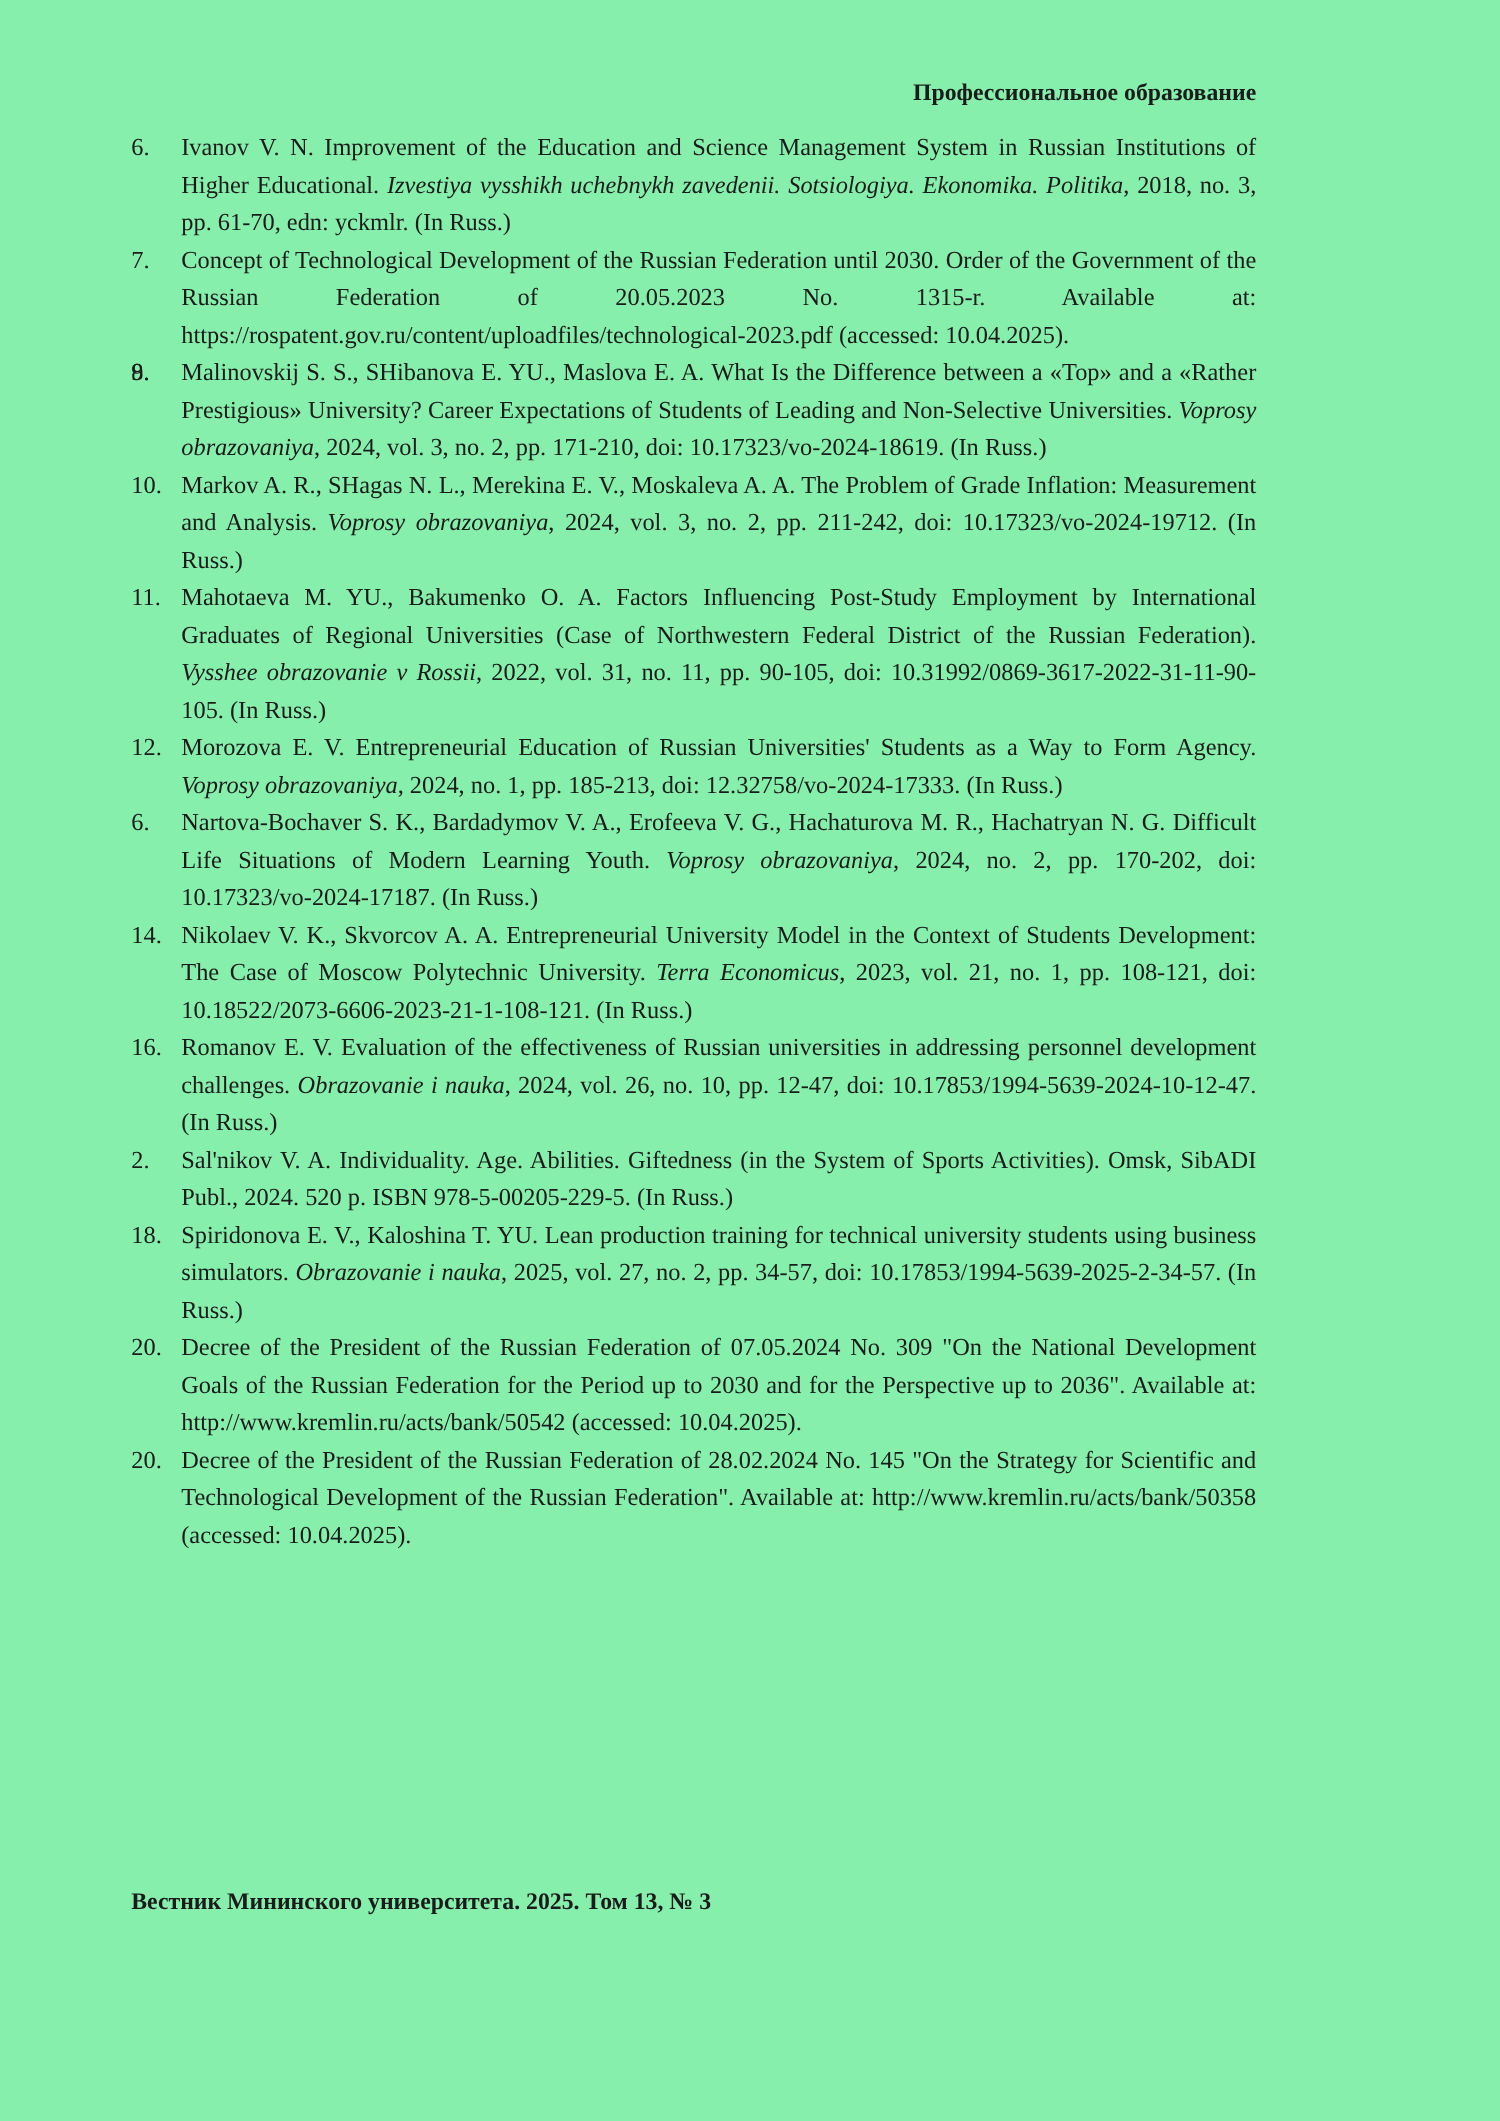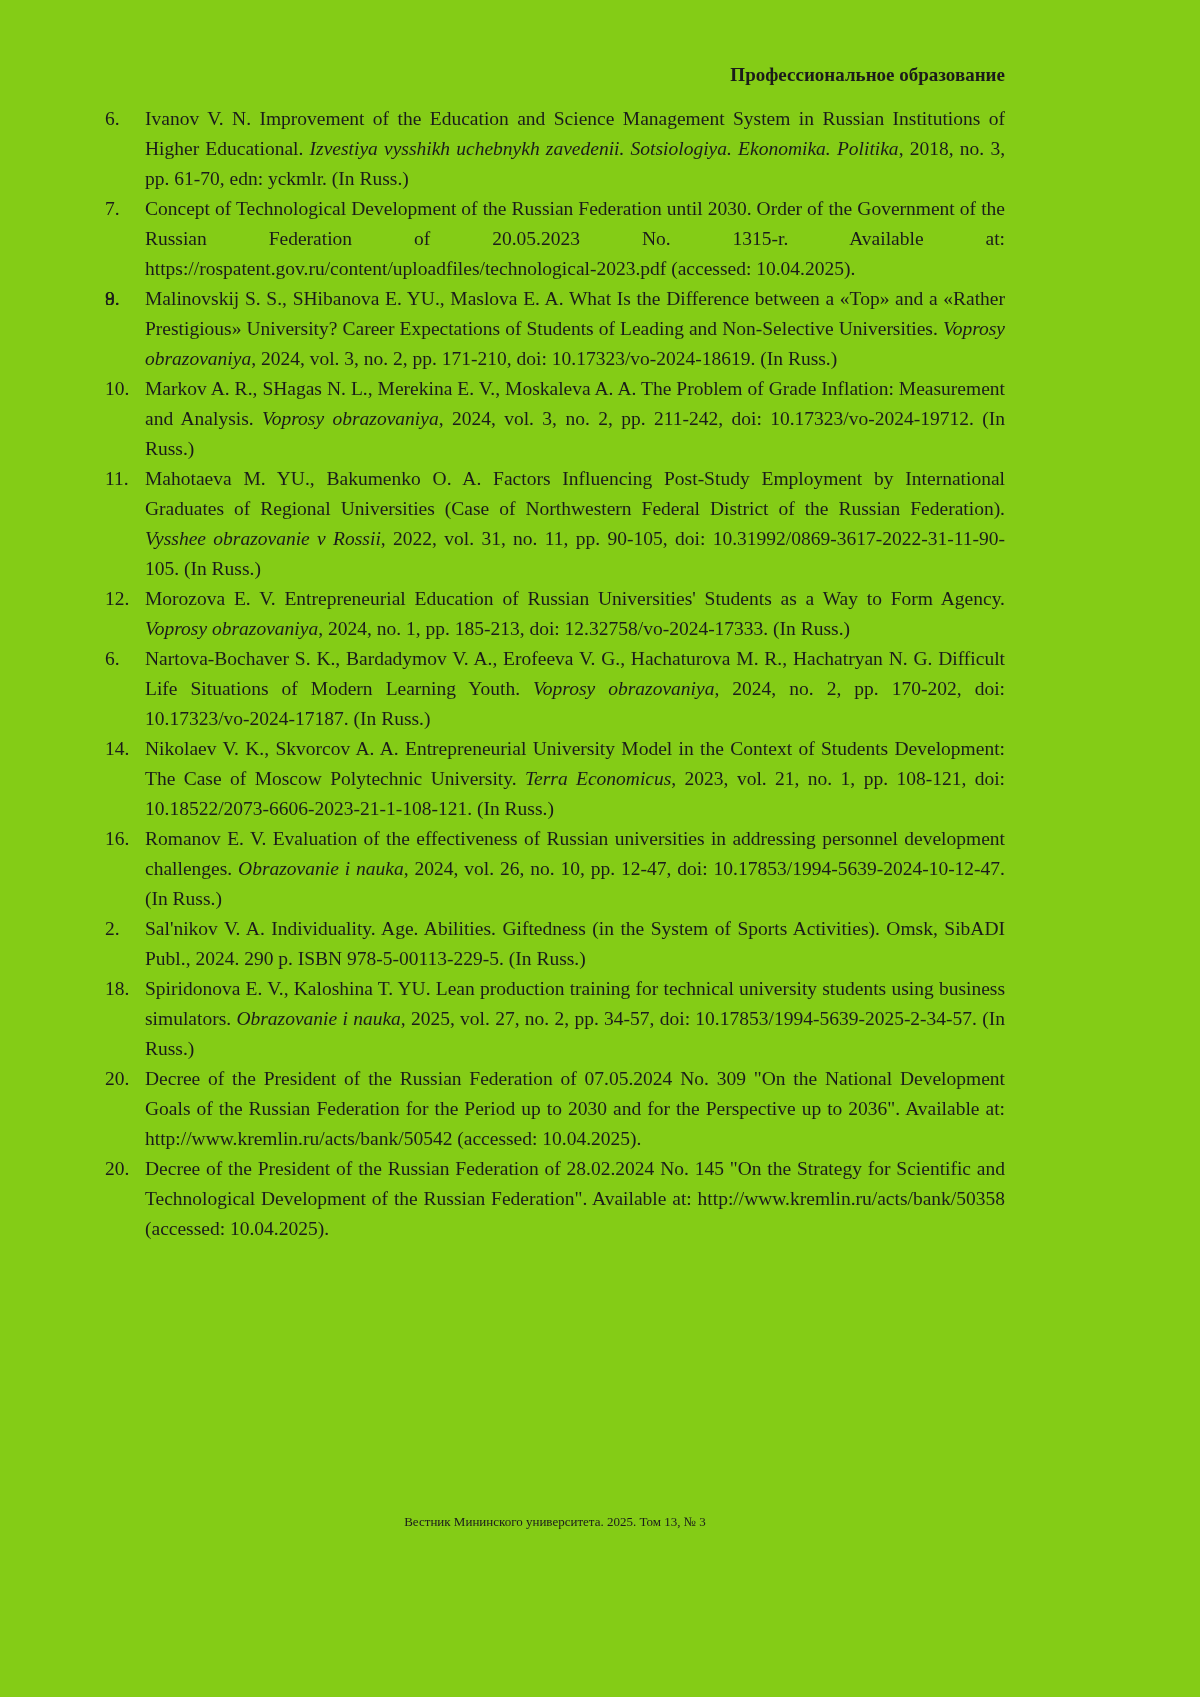--- a/index.html
+++ b/index.html
@@ -5,21 +5,21 @@
   html, body {
     margin: 0;
     padding: 0;
     background: #ffffff;
   }
   .page {
     position: relative;
     width: 1200px;
     height: 1697px;
     box-sizing: border-box;
-    background: #84cc16;
+    background: #86efac;
     color: #1b1b1b;
     font-family: "Liberation Serif", "DejaVu Serif", serif;
     font-size: 19.5px;
     line-height: 30px;
     padding: 60px 195px 0 105px;
     display: flex;
     flex-direction: column;
     overflow: hidden;
   }
   .running-head {
@@ -37,42 +37,42 @@
     text-align: justify;
   }
   .ref .ref-num {
     position: absolute;
     left: 0;
     top: 0;
   }
   .footer {
     margin-top: auto;
     margin-bottom: 160px;
-    text-align: center;
-    font-weight: normal;
-    font-size: 13px;
+    text-align: left;
+    font-weight: bold;
+    font-size: 19px;
   }
 </style>
 </head>
 <body>
 
 <div class="page">
   <div class="running-head">Профессиональное образование</div>
 
   <div class="ref-list">
       <div class="ref"><span class="ref-num">6.</span><span><span>Ivanov V. N. Improvement of the Education and Science Management System in Russian Institutions of Higher Educational. </span><i>Izvestiya vysshikh uchebnykh zavedenii. Sotsiologiya. Ekonomika. Politika</i><span>, 2018, no. 3, pp. 61-70, edn: yckmlr. (In Russ.)</span></span></div>
       <div class="ref"><span class="ref-num">7.</span><span><span>Concept of Technological Development of the Russian Federation until 2030. Order of the Government of the Russian Federation of 20.05.2023 No. 1315-r. Available at: https://rospatent.gov.ru/content/uploadfiles/technological-2023.pdf (accessed: 10.04.2025).</span></span></div>
       <div class="ref"><span class="ref-num">8.</span></div>
       <div class="ref"><span class="ref-num">9.</span><span><span>Malinovskij S. S., SHibanova E. YU., Maslova E. A. What Is the Difference between a «Top» and a «Rather Prestigious» University? Career Expectations of Students of Leading and Non-Selective Universities. </span><i>Voprosy obrazovaniya</i><span>, 2024, vol. 3, no. 2, pp. 171-210, doi: 10.17323/vo-2024-18619. (In Russ.)</span></span></div>
       <div class="ref"><span class="ref-num">10.</span><span><span>Markov A. R., SHagas N. L., Merekina E. V., Moskaleva A. A. The Problem of Grade Inflation: Measurement and Analysis. </span><i>Voprosy obrazovaniya</i><span>, 2024, vol. 3, no. 2, pp. 211-242, doi: 10.17323/vo-2024-19712. (In Russ.)</span></span></div>
       <div class="ref"><span class="ref-num">11.</span><span><span>Mahotaeva M. YU., Bakumenko O. A. Factors Influencing Post-Study Employment by International Graduates of Regional Universities (Case of Northwestern Federal District of the Russian Federation). </span><i>Vysshee obrazovanie v Rossii</i><span>, 2022, vol. 31, no. 11, pp. 90-105, doi: 10.31992/0869-3617-2022-31-11-90-105. (In Russ.)</span></span></div>
       <div class="ref"><span class="ref-num">12.</span><span><span>Morozova E. V.  Entrepreneurial Education of Russian Universities' Students as a Way to Form Agency. </span><i>Voprosy obrazovaniya</i><span>, 2024, no. 1, pp. 185-213, doi: 12.32758/vo-2024-17333. (In Russ.)</span></span></div>
       <div class="ref"><span class="ref-num">6.</span><span><span>Nartova-Bochaver S. K., Bardadymov V. A., Erofeeva V. G., Hachaturova M. R., Hachatryan N. G. Difficult Life Situations of Modern Learning Youth. </span><i>Voprosy obrazovaniya</i><span>, 2024, no. 2, pp. 170-202, doi: 10.17323/vo-2024-17187. (In Russ.)</span></span></div>
       <div class="ref"><span class="ref-num">14.</span><span><span>Nikolaev V. K., Skvorcov A. A. Entrepreneurial University Model in the Context of Students Development: The Case of Moscow Polytechnic University. </span><i>Terra Economicus</i><span>, 2023, vol. 21, no. 1, pp. 108-121, doi: 10.18522/2073-6606-2023-21-1-108-121. (In Russ.)</span></span></div>
       <div class="ref"><span class="ref-num">16.</span><span><span>Romanov E. V. Evaluation of the effectiveness of Russian universities in addressing personnel development challenges. </span><i>Obrazovanie i nauka</i><span>, 2024, vol. 26, no. 10, pp. 12-47, doi: 10.17853/1994-5639-2024-10-12-47. (In Russ.)</span></span></div>
-      <div class="ref"><span class="ref-num">2.</span><span><span>Sal'nikov V. A. Individuality. Age. Abilities. Giftedness (in the System of Sports Activities). Omsk, SibADI Publ., 2024. 290 p. ISBN 978-5-00113-229-5. (In Russ.)</span></span></div>
+      <div class="ref"><span class="ref-num">2.</span><span><span>Sal'nikov V. A. Individuality. Age. Abilities. Giftedness (in the System of Sports Activities). Omsk, SibADI Publ., 2024. 520 p. ISBN 978-5-00205-229-5. (In Russ.)</span></span></div>
       <div class="ref"><span class="ref-num">18.</span><span><span>Spiridonova E. V., Kaloshina T. YU. Lean production training for technical university students using business simulators. </span><i>Obrazovanie i nauka</i><span>, 2025, vol. 27, no. 2, pp. 34-57, doi: 10.17853/1994-5639-2025-2-34-57. (In Russ.)</span></span></div>
       <div class="ref"><span class="ref-num">20.</span><span><span>Decree of the President of the Russian Federation of 07.05.2024 No. 309 "On the National Development Goals of the Russian Federation for the Period up to 2030 and for the Perspective up to 2036". Available at: http://www.kremlin.ru/acts/bank/50542 (accessed: 10.04.2025).</span></span></div>
       <div class="ref"><span class="ref-num">20.</span><span><span>Decree of the President of the Russian Federation of 28.02.2024 No. 145 "On the Strategy for Scientific and Technological Development of the Russian Federation". Available at: http://www.kremlin.ru/acts/bank/50358 (accessed: 10.04.2025).</span></span></div>
     </div>
 
   <div class="footer">Вестник Мининского университета. 2025. Том 13, № 3</div>
 </div>
 
 </body></html>

